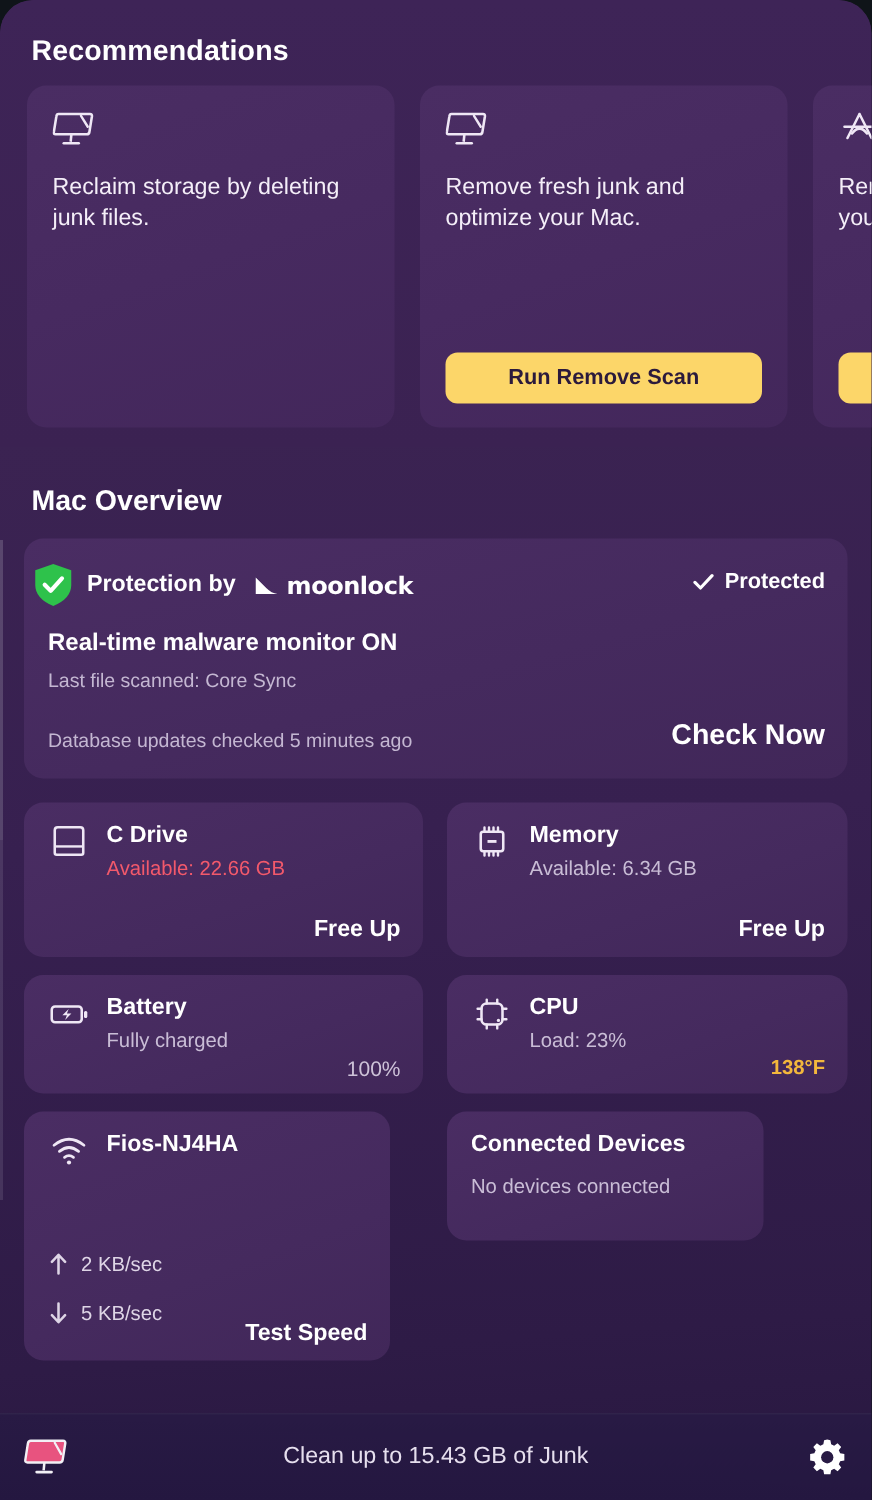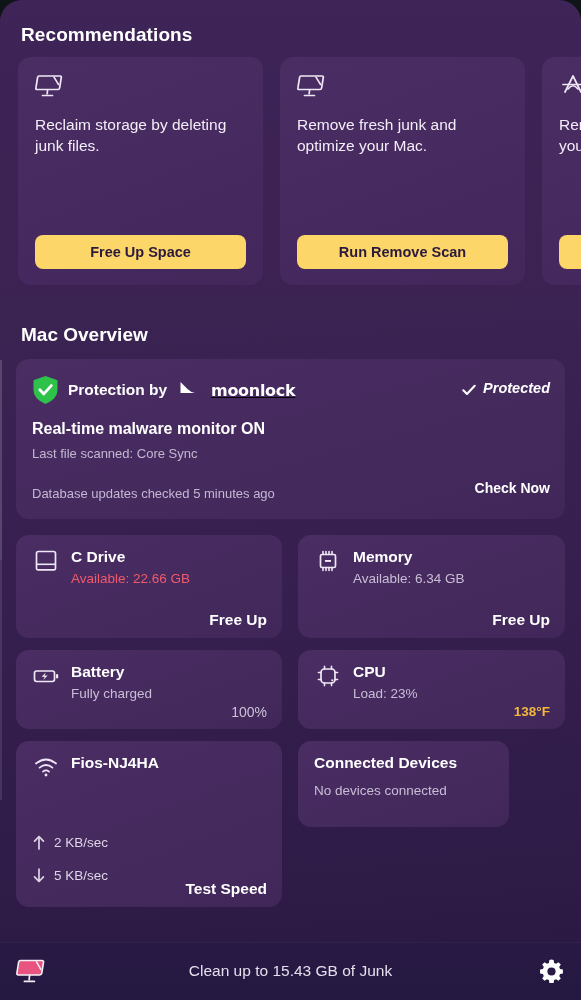--- a/index.html
+++ b/index.html
@@ -68,66 +68,66 @@
   .mo-title {
     position:absolute; left:21px; top:324px;
     font-size:19px; font-weight:bold; color:#ffffff;
   }
   .prot-card {
     position:absolute; left:16px; top:359px; width:549px; height:160px;
     background:linear-gradient(165deg,#4a2d63 0%,#452a5e 55%,#412759 100%);
     border-radius:13px;
   }
   .prot-head {
-    position:absolute; left:16px; top:16px; display:flex; align-items:center; gap:9px;
+    position:absolute; left:6px; top:16px; display:flex; align-items:center; gap:9px;
   }
   .shield { width:27px; height:30px; display:block; }
   .prot-by { font-size:15.5px; font-weight:bold; color:#fff; }
-  .moonlock { display:flex; align-items:flex-start; gap:15px; margin-left:3px;text-decoration:underline; }
+  .moonlock { display:flex; align-items:center; gap:5px; margin-left:3px; }
   .ml-mark { width:17px; height:13px; display:block; }
   .ml-word {
     font-size:16px; font-weight:bold; color:#fff;
     letter-spacing:-.3px; font-family:"DejaVu Sans", sans-serif;
   }
   .badge {
     position:absolute; right:15px; top:21px;
-    display:flex; align-items:flex-end; gap:7px;
-    font-size:14.5px; font-weight:bold; color:#ffffff;font-style:italic;
+    display:flex; align-items:center; gap:7px;
+    font-size:14.5px; font-weight:bold; color:#ffffff;
   }
   .badge svg { width:14px; height:12px; display:block; }
   .rt-line {
     position:absolute; left:16px; top:61px;
     font-size:16px; font-weight:bold; color:#ffffff;
   }
   .last-file {
     position:absolute; left:16px; top:87px;
     font-size:13px; color:#c4b7d2;
   }
   .db-line {
     position:absolute; left:16px; top:127px;
     font-size:13px; color:#c4b7d2;
   }
   .check-now {
     position:absolute; right:15px; top:121px;
-    font-size:14px; font-weight:bold; color:#ffffff;
+    font-size:19px; font-weight:bold; color:#ffffff;
     background:none; border:none; cursor:pointer;
     font-family:"Liberation Sans", sans-serif;
   }
 
   
   .stat {
     position:absolute;
     background:linear-gradient(160deg,#4a2d63 0%,#452a5e 60%,#412759 100%);
     border-radius:13px;
   }
   .s-drive  { left:16px;  top:535px; width:266px; height:103px; }
   .s-mem    { left:298px; top:535px; width:267px; height:103px; }
   .s-batt   { left:16px;  top:650px; width:266px; height:79px; }
   .s-cpu    { left:298px; top:650px; width:267px; height:79px; }
-  .s-wifi   { left:16px;  top:741px; width:266px; height:166px; }
+  .s-wifi   { left:16px;  top:741px; width:244px; height:166px; }
   .s-dev    { left:298px; top:741px; width:211px; height:86px; }
 
   .s-row { position:absolute; left:16px; top:13px; display:flex; gap:11px; }
   .s-ico { width:28px; height:26px; display:block; flex:0 0 28px; }
   .s-name { font-size:15.5px; font-weight:bold; color:#ffffff; }
   .s-sub { position:absolute; left:55px; top:36px; font-size:13.5px; color:#c9bdd6; }
   .s-sub.red { color:#f2596b; }
   .s-action {
     position:absolute; right:15px; bottom:9px;
     font-size:15.5px; font-weight:bold; color:#ffffff;
@@ -178,21 +178,20 @@
     <div class="rec-track">
 
       <div class="rec-card">
         <svg class="rec-icon" viewBox="0 0 28 26">
           <path d="M4 3 L25 3 Q26.5 3 26.3 4.5 L24.6 15 Q24.4 16.5 22.9 16.5 L2 16.5 Q0.6 16.5 0.9 15 L2.6 4.5 Q2.8 3 4 3 Z" fill="none" stroke="#efe7f5" stroke-width="1.7" stroke-linejoin="round"></path>
           <path d="M19 4.2 L23.5 11.5" stroke="#efe7f5" stroke-width="1.6" stroke-linecap="round"></path>
           <path d="M12.6 16.5 L12.1 21.5" stroke="#efe7f5" stroke-width="1.7"></path>
           <path d="M7.5 22.5 L17.5 22.5" stroke="#efe7f5" stroke-width="1.7" stroke-linecap="round"></path>
         </svg>
         <div class="rec-text">Reclaim storage by deleting junk files.</div>
-        <button class="rec-btn">Free Up Space</button>
       </div>
 
       <div class="rec-card">
         <svg class="rec-icon" viewBox="0 0 28 26">
           <path d="M4 3 L25 3 Q26.5 3 26.3 4.5 L24.6 15 Q24.4 16.5 22.9 16.5 L2 16.5 Q0.6 16.5 0.9 15 L2.6 4.5 Q2.8 3 4 3 Z" fill="none" stroke="#efe7f5" stroke-width="1.7" stroke-linejoin="round"></path>
           <path d="M19 4.2 L23.5 11.5" stroke="#efe7f5" stroke-width="1.6" stroke-linecap="round"></path>
           <path d="M12.6 16.5 L12.1 21.5" stroke="#efe7f5" stroke-width="1.7"></path>
           <path d="M7.5 22.5 L17.5 22.5" stroke="#efe7f5" stroke-width="1.7" stroke-linecap="round"></path>
         </svg>
         <div class="rec-text">Remove fresh junk and optimize your Mac.</div>

